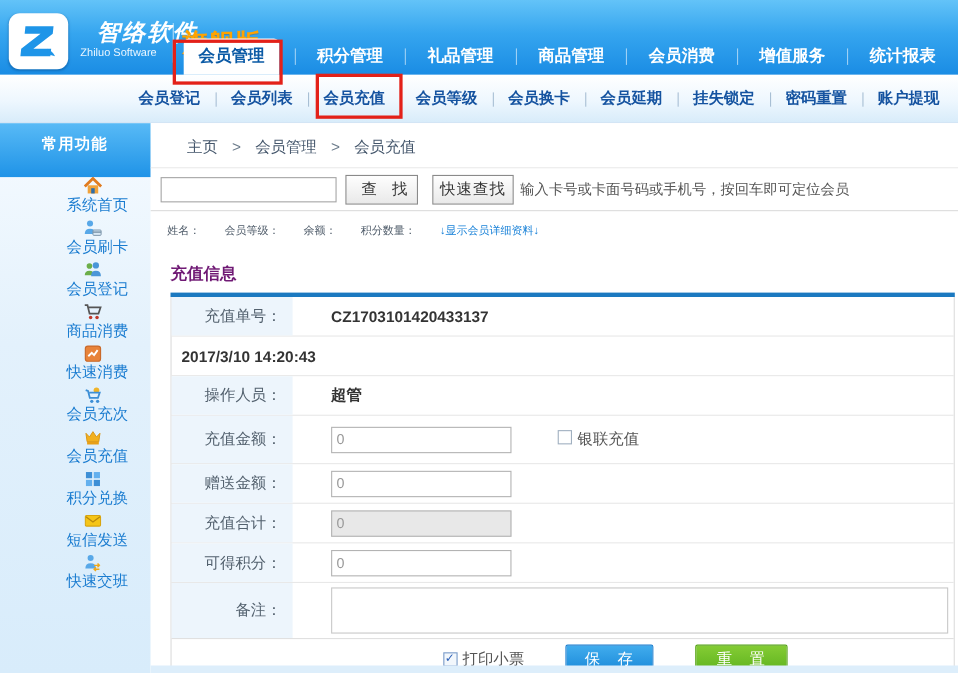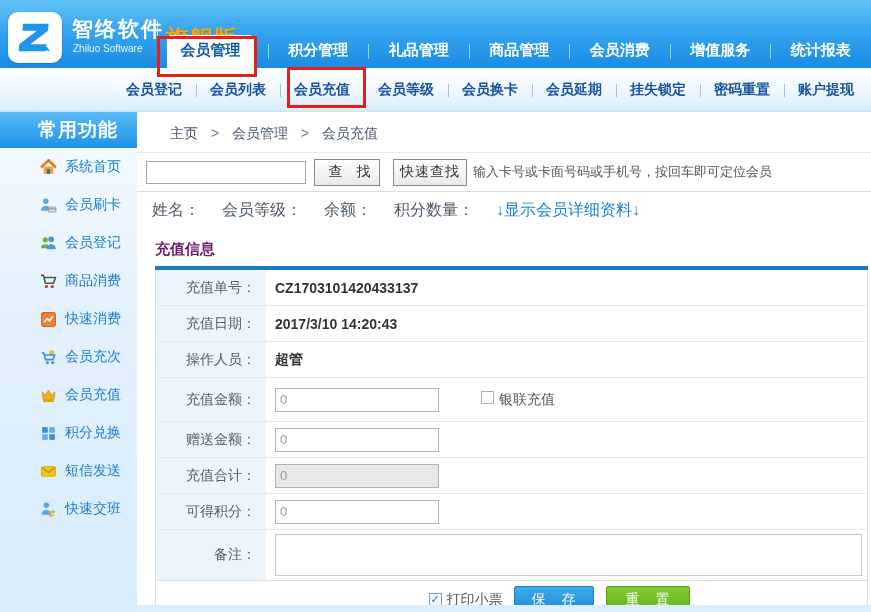--- a/index.html
+++ b/index.html
@@ -6,21 +6,21 @@
   html,body { background:#fff; }
   body { font-family:"Liberation Sans","DejaVu Sans",sans-serif; }
   .app { position:relative; width:871px; height:612px; overflow:hidden; background:#fff; }
 
   
   .topbar { position:absolute; left:0; top:0; width:871px; height:68px;
             background:linear-gradient(#63c3f8 0%, #35a5ef 45%, #1a8ce4 100%); }
   .logo-box { position:absolute; left:8px; top:12px; width:54px; height:51px;
               background:#fff; border-radius:10px; box-shadow:0 1px 2px rgba(0,60,120,.35);
               display:flex; align-items:center; justify-content:center; }
-  .brand-name { position:absolute; left:72px; top:15px; color:#fff; font-size:21px; font-weight:bold; letter-spacing:2px; }
+  .brand-name { position:absolute; left:88px; top:15px; color:#fff; font-size:21px; font-weight:bold; letter-spacing:2px;font-style:italic; }
   .brand-sub  { position:absolute; left:73px; top:43px; color:#eaf6ff; font-size:10px; }
   .brand-divider { position:absolute; left:157px; top:21px; width:1px; height:36px; background:rgba(255,255,255,.65); }
   .edition { position:absolute; left:166px; top:23px; color:#ffa300; font-size:23px; font-weight:bold;
              text-shadow:0 1px 0 rgba(150,80,0,.35); letter-spacing:1px; }
 
   .top-nav { position:absolute; left:167px; bottom:0; right:0; height:32px;
              display:flex; align-items:flex-end; }
   .tn-item { width:104px; text-align:center; color:#fff; font-size:15px; font-weight:bold;
              padding-bottom:8px; position:relative; cursor:pointer; }
   .tn-item + .tn-item::before { content:""; position:absolute; left:0; bottom:9px; width:1px; height:15px;
@@ -33,25 +33,25 @@
              background:linear-gradient(#ffffff 0%, #eef7fe 55%, #d8ecfa 100%);
              border-bottom:1px solid #cfe3f4;
              display:flex; align-items:center; padding-left:112px;
              font-size:14px; font-weight:bold; color:#1553a0; }
   .sn-item { padding:0 14px; position:relative; cursor:pointer; }
   .sn-item + .sn-item::before { content:""; position:absolute; left:0; top:3px; width:1px; height:13px; background:#a8bfd4; }
 
   
   .sidebar { position:absolute; left:0; top:112px; width:137px; height:500px;
              background:linear-gradient(#f6fbff 0%, #e3f1fc 40%, #d8ecfb 100%); }
-  .sidebar-title { height:36px; line-height:36px; padding-left:38px; color:#fff;
-             font-size:19px; font-weight:bold; letter-spacing:1px;
+  .sidebar-title { height:49px; line-height:36px; padding-left:38px; color:#fff;
+             font-size:14px; font-weight:bold; letter-spacing:1px;
              background:linear-gradient(#58baf6, #1f93e7); }
   .side-item { height:38px; display:flex; align-items:center; padding-left:40px;
-             color:#1a7cd0; font-size:14px; cursor:pointer; }
+             color:#1a7cd0; font-size:14px; cursor:pointer;flex-direction:column; }
   .side-item:first-of-type { margin-top:8px; }
   .side-icon { width:17px; height:17px; margin-right:8px; display:inline-flex; }
   .side-icon svg { width:17px; height:17px; }
 
   
   .content { position:absolute; left:137px; top:112px; width:734px; height:500px; background:#fff; }
 
   .breadcrumb { padding:13px 0 9px 33px; font-size:14px; color:#44566b;
                 border-bottom:1px solid #eaeaea; }
   .breadcrumb .sep { margin:0 9px; color:#6c7c8c; }
@@ -61,29 +61,29 @@
                 display:flex; align-items:center; justify-content:flex-end; padding-right:7px;
                 color:#4a5a6a; font-size:14px; }
   .card-input { margin-left:9px; width:160px; height:23px; border:1px solid #a5a5a5; padding:0 4px; font-size:13px; }
   .gray-btn { height:27px; border:1px solid #8a8a8a; background:linear-gradient(#fefefe,#e9e9e9);
               color:#333; font-size:14px; cursor:pointer; font-family:inherit; }
   .btn-find { margin-left:8px; width:66px; letter-spacing:5px; padding-left:10px; }
   .btn-quick { margin-left:13px; width:74px; letter-spacing:1px; }
   .search-hint { margin-left:6px; font-size:13px; color:#555; white-space:nowrap; }
 
   .member-row { height:36px; display:flex; align-items:center; padding-left:15px;
-                font-size:16px; color:#4d5a68; }
+                font-size:10px; color:#4d5a68; }
   .member-row .fld { margin-right:22px; }
   .detail-link { color:#1a82d8; cursor:pointer; }
 
   .section-head { margin:12px 0 0 18px; font-size:15px; font-weight:bold; color:#701a75; }
   .section-bar { height:4px; background:#1b79c0; margin:7px 3px 0 18px; }
 
   .form-table { margin:0 3px 0 18px; border:1px solid #dcdcdc; border-top:none; font-size:14px; }
-  .f-row { display:flex; border-top:1px solid #e8e8e8; }
+  .f-row { display:flex; border-top:1px solid #e8e8e8;gap:26px; }
   .f-row:first-child { border-top:none; }
   .f-lbl { width:110px; flex-shrink:0; background:#edf5fc; color:#53616e;
            display:flex; align-items:center; justify-content:flex-end; padding-right:10px; }
   .f-val { flex:1; display:flex; align-items:center; padding-left:9px; min-height:35px; }
   .r-tall .f-val { min-height:43px; }
   .r-note .f-val { min-height:50px; }
   .strong { font-weight:bold; color:#333; }
   .num-input { width:164px; height:24px; border:1px solid #b3b3b3; color:#999; font-size:13px; padding:0 4px; }
   .num-input:disabled { background:#e8e8e8; color:#999; }
   .note-area { flex:1; margin:4px 5px 4px 0; height:42px; border:1px solid #c8c8c8; resize:none; font-family:inherit; }
@@ -299,21 +299,20 @@
     <div class="form-table">
 
       <div class="f-row">
         <div class="f-lbl">充值单号：</div>
         <div class="f-val">
             <span class="strong">CZ1703101420433137</span>
           </div>
       </div>
 
       <div class="f-row">
-        <div class="f-lbl">充值日期：</div>
         <div class="f-val">
             <span class="strong">2017/3/10 14:20:43</span>
           </div>
       </div>
 
       <div class="f-row">
         <div class="f-lbl">操作人员：</div>
         <div class="f-val">
             <span class="strong">超管</span>
           </div>

